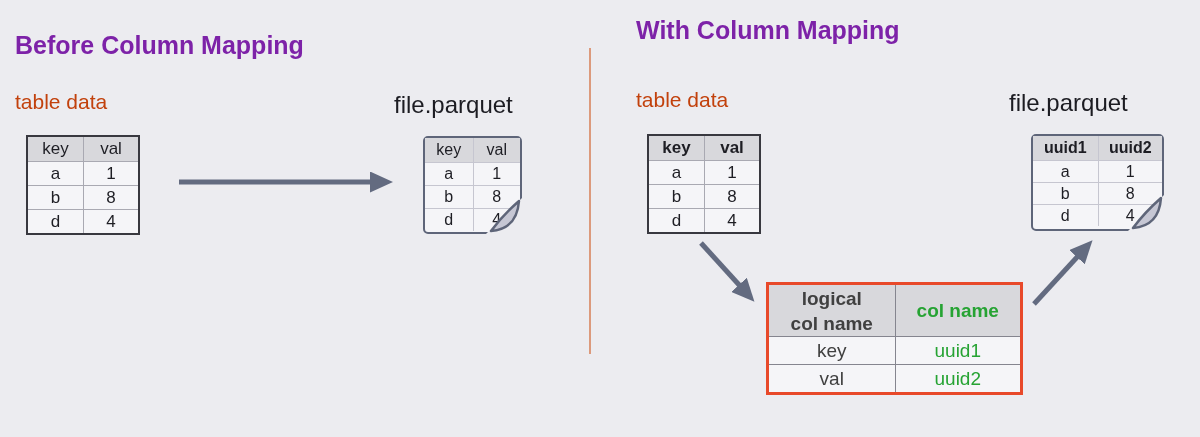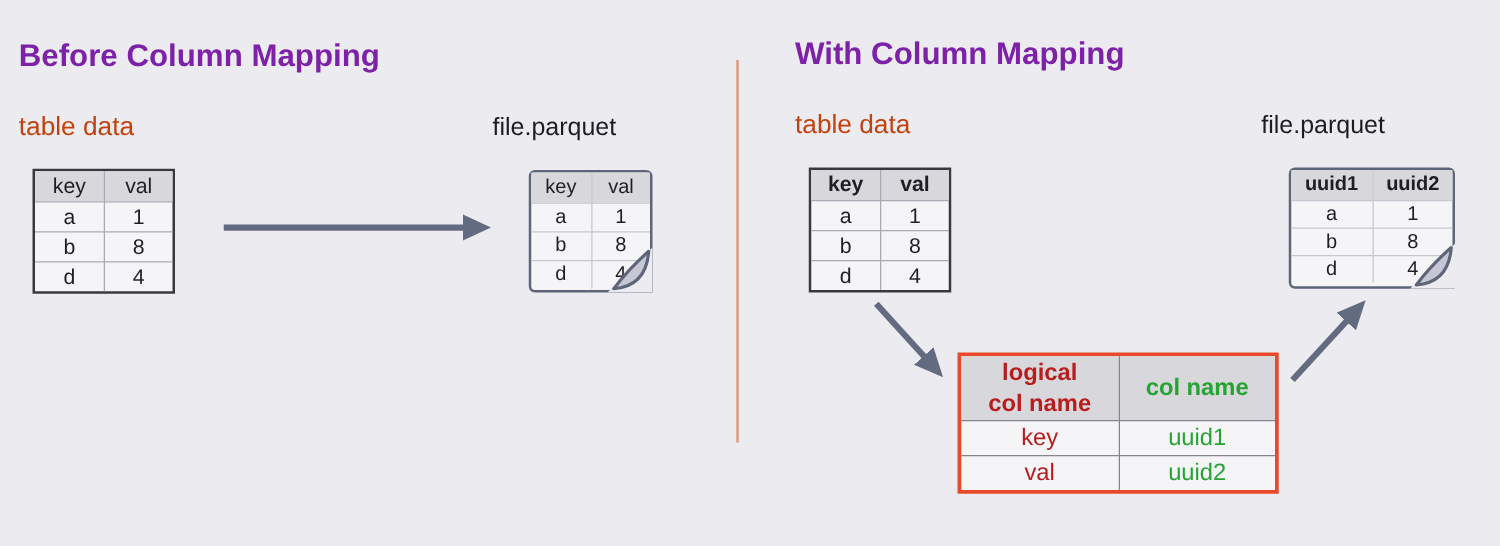--- a/index.html
+++ b/index.html
@@ -1,21 +1,21 @@
 <!DOCTYPE html>
 <html><head>
 <meta charset="utf-8">
 <style>
   html,body{margin:0;padding:0;background:#ececf0;}
   .canvas{position:relative;width:1188px;height:437px;background:#ececf0;overflow:hidden;
           font-family:Liberation Sans, sans-serif;}
   .abs{position:absolute;}
   .title{font-size:25px;font-weight:bold;color:#7d22a8;white-space:nowrap;}
   .srclabel{font-size:21px;color:#c2410c;white-space:nowrap;}
-  .filelabel{font-size:20px;color:#1c1c22;white-space:nowrap;}
+  .filelabel{font-size:24px;color:#1c1c22;white-space:nowrap;}
 
   
   .dtable{display:grid;grid-template-columns:1fr 1fr;grid-template-rows:repeat(4,1fr);
           border:2px solid #38383f;background:#f5f5f8;box-sizing:border-box;z-index:2;}
   .dtable>.cell{display:flex;align-items:center;justify-content:center;font-size:17px;color:#1e1e24;
           border-top:1px solid #a9a9b2;border-left:1px solid #a9a9b2;}
   .dtable>.cell:nth-child(odd){border-left:none;}
   .dtable>.cell:nth-child(-n+2){border-top:none;}
   .dtable>.th{background:#d8d8dc;}
 
@@ -30,21 +30,21 @@
   .fold{position:absolute;right:-2px;bottom:-2px;}
 
   
   .maptable{display:grid;grid-template-columns:1fr 1fr;grid-template-rows:51px 28px 28px;
         border:3px solid #e8492a;background:#f5f5f8;box-sizing:border-box;z-index:2;}
   .maptable>.cell{display:flex;flex-direction:column;align-items:center;justify-content:center;
         font-size:19px;border-top:1.5px solid #85858f;border-left:1.5px solid #85858f;}
   .maptable>.cell:nth-child(odd){border-left:none;}
   .maptable>.cell:nth-child(-n+2){border-top:none;background:#d8d8dc;font-weight:bold;}
   .maptable .hline{display:block;line-height:25px;}
-  .c-blue{color:#b91c1c;}
+  .c-blue{color:#404040;}
   .c-green{color:#26a333;}
   .bold{font-weight:bold;}
 
   .divider{width:2px;background:#dc9a7c;z-index:1;}
   .arrows{z-index:1;pointer-events:none;}
 </style>
 </head>
 <body>
 
 <div class="canvas">
@@ -87,21 +87,21 @@
       <div class="cell">8</div>
       <div class="cell">d</div>
       <div class="cell">4</div>
     </div>
     <svg class="fold" width="36" height="36" viewBox="0 0 36 36">
       <polygon points="36,0 36,36 0,36" fill="#ececf0"></polygon>
       <path d="M33,3 Q17,17 5,33 Q31,31 33,3 Z" fill="#c6c7d4" stroke="#5e6579" stroke-width="2.5" stroke-linejoin="round"></path>
     </svg>
   </div>
 
-  <div class="title abs" style="left:636px;top:29px;">With Column Mapping</div>
+  <div class="title abs" style="left:636px;top:16px;">With Column Mapping</div>
   <div class="srclabel abs" style="left:636px;top:88px;">table data</div>
   <div class="filelabel abs" style="left:1009px;top:89px;">file.parquet</div>
 
   <div class="dtable abs" style="left:647px;top:134px;width:114px;height:100px;">
     <div class="cell th c-blue bold">key</div>
     <div class="cell th c-blue bold">val</div>
     <div class="cell">a</div>
     <div class="cell">1</div>
     <div class="cell">b</div>
     <div class="cell">8</div>

